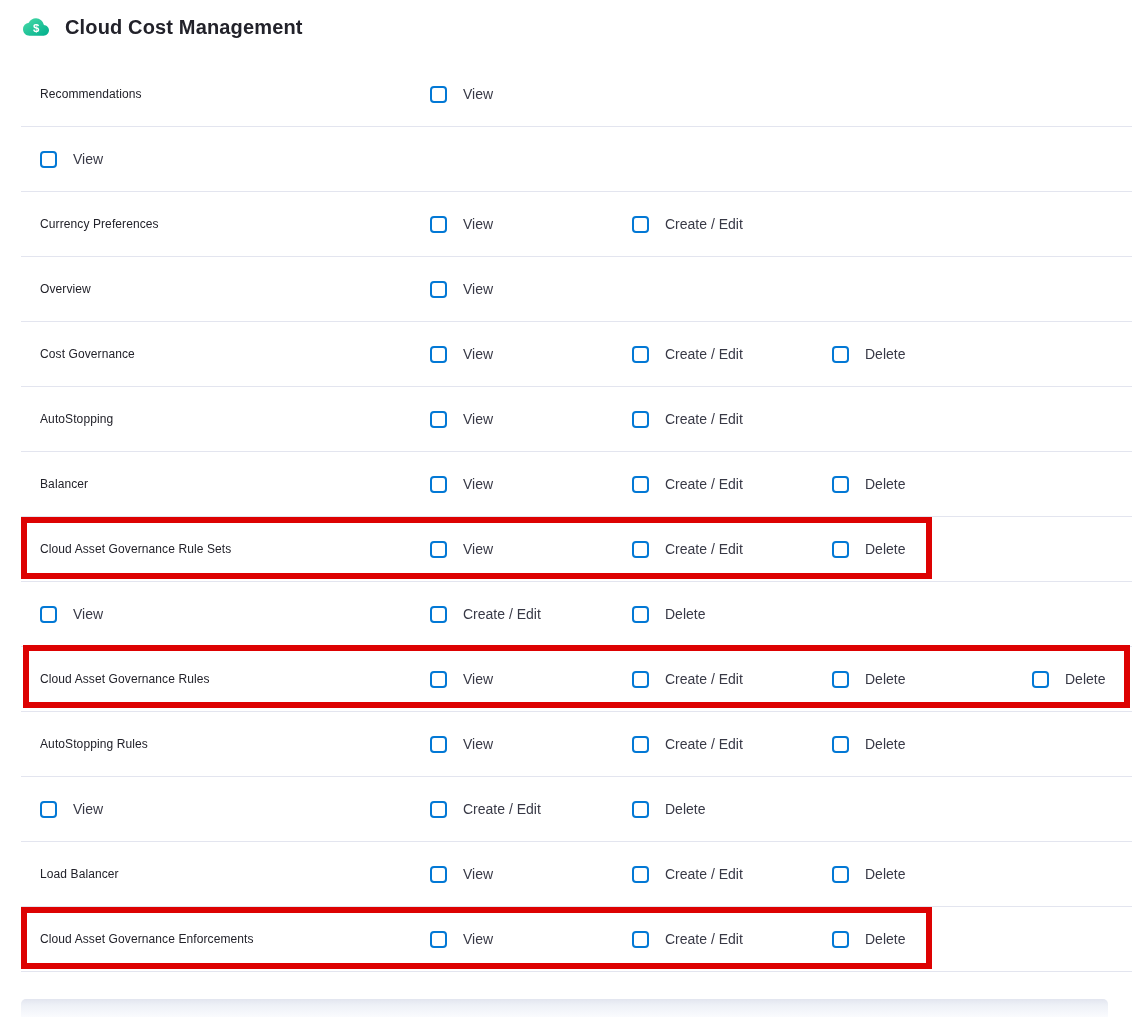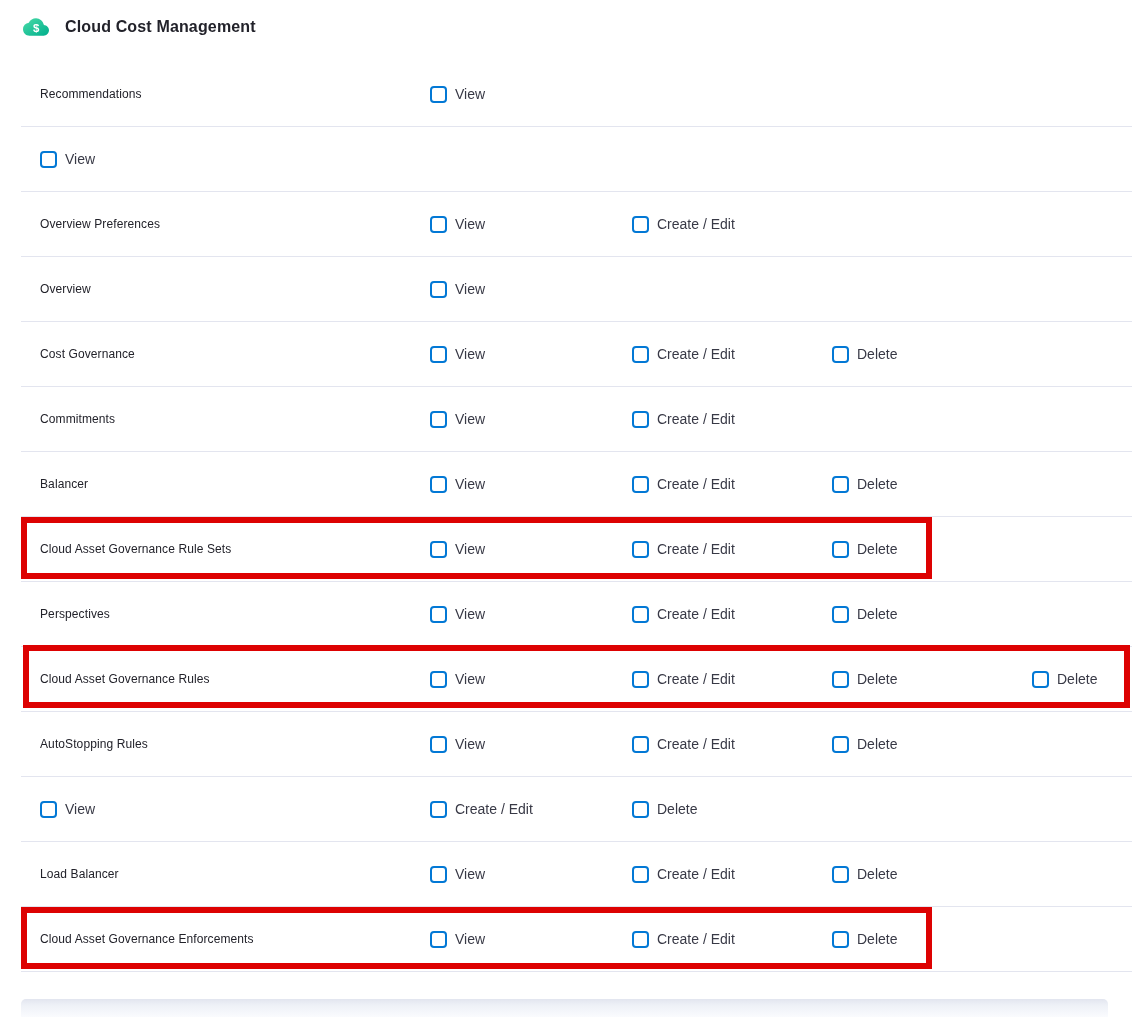--- a/index.html
+++ b/index.html
@@ -10,28 +10,28 @@
     --text-slate:#383946;
   }
   *{box-sizing:border-box;}
   html,body{margin:0;padding:0;background:#fff;}
   body{font-family:"Liberation Sans",sans-serif;}
   .screen{position:relative;width:1134px;height:1027px;background:#fff;overflow:hidden;}
 
   
   .section-header{display:flex;align-items:center;height:62px;padding:0 0 8px 23px;gap:16px;}
   .module-icon{width:26px;height:26px;display:inline-flex;flex:0 0 26px;}
-  .section-title{font-size:16px;font-weight:700;color:var(--text-dark);margin:0;letter-spacing:.15px;}
+  .section-title{font-size:20px;font-weight:700;color:var(--text-dark);margin:0;letter-spacing:.15px;}
 
   
   .rows{margin:0 2px 0 21px;}
   .perm-row{position:relative;display:grid;grid-template-columns:390px 202px 200px 200px 1fr;align-items:center;height:65px;border-bottom:1px solid var(--sep);padding-left:19px;}
   .label-cell{font-size:12px;color:var(--text-dark);letter-spacing:.1px;}
   .cell{display:flex;align-items:center;}
-  .cb{display:inline-flex;align-items:center;gap:8px;cursor:pointer;}
+  .cb{display:inline-flex;align-items:center;gap:16px;cursor:pointer;}
   .box{width:17px;height:17px;border:2px solid var(--blue);border-radius:4px;background:#fff;display:inline-block;flex:0 0 17px;}
   .cb-label{font-size:14px;color:var(--text-slate);}
 
   
   .highlight{position:absolute;border:6px solid var(--red);pointer-events:none;z-index:5;}
   .highlight-short{left:0;top:0;width:911px;height:62px;}
   .highlight-full{left:2px;top:-2px;width:1107px;height:63px;}
 
   
   .next-section-bar{position:absolute;left:21px;top:999px;width:1087px;height:18px;border-radius:5px 5px 0 0;
@@ -78,21 +78,21 @@
         <span class="box"></span>
         <span class="cb-label">View</span>
       </label>
     </div>
     <div class="cell"></div>
     <div class="cell"></div>
     <div class="cell"></div>
   </div>
 
   <div class="perm-row">
-    <div class="cell label-cell">Overview Preferences</div>
+    <div class="cell label-cell">Currency Preferences</div>
     <div class="cell">
       <label class="cb">
         <span class="box"></span>
         <span class="cb-label">View</span>
       </label>
     </div>
     <div class="cell">
       <label class="cb">
         <span class="box"></span>
         <span class="cb-label">Create / Edit</span>
@@ -132,21 +132,21 @@
     <div class="cell">
       <label class="cb">
         <span class="box"></span>
         <span class="cb-label">Delete</span>
       </label>
     </div>
     <div class="cell"></div>
   </div>
 
   <div class="perm-row">
-    <div class="cell label-cell">Commitments</div>
+    <div class="cell label-cell">AutoStopping</div>
     <div class="cell">
       <label class="cb">
         <span class="box"></span>
         <span class="cb-label">View</span>
       </label>
     </div>
     <div class="cell">
       <label class="cb">
         <span class="box"></span>
         <span class="cb-label">Create / Edit</span>
@@ -197,21 +197,20 @@
       <label class="cb">
         <span class="box"></span>
         <span class="cb-label">Delete</span>
       </label>
     </div>
     <div class="cell"></div>
   <div class="highlight highlight-short"></div>
       </div>
 
   <div class="perm-row">
-    <div class="cell label-cell">Perspectives</div>
     <div class="cell">
       <label class="cb">
         <span class="box"></span>
         <span class="cb-label">View</span>
       </label>
     </div>
     <div class="cell">
       <label class="cb">
         <span class="box"></span>
         <span class="cb-label">Create / Edit</span>

